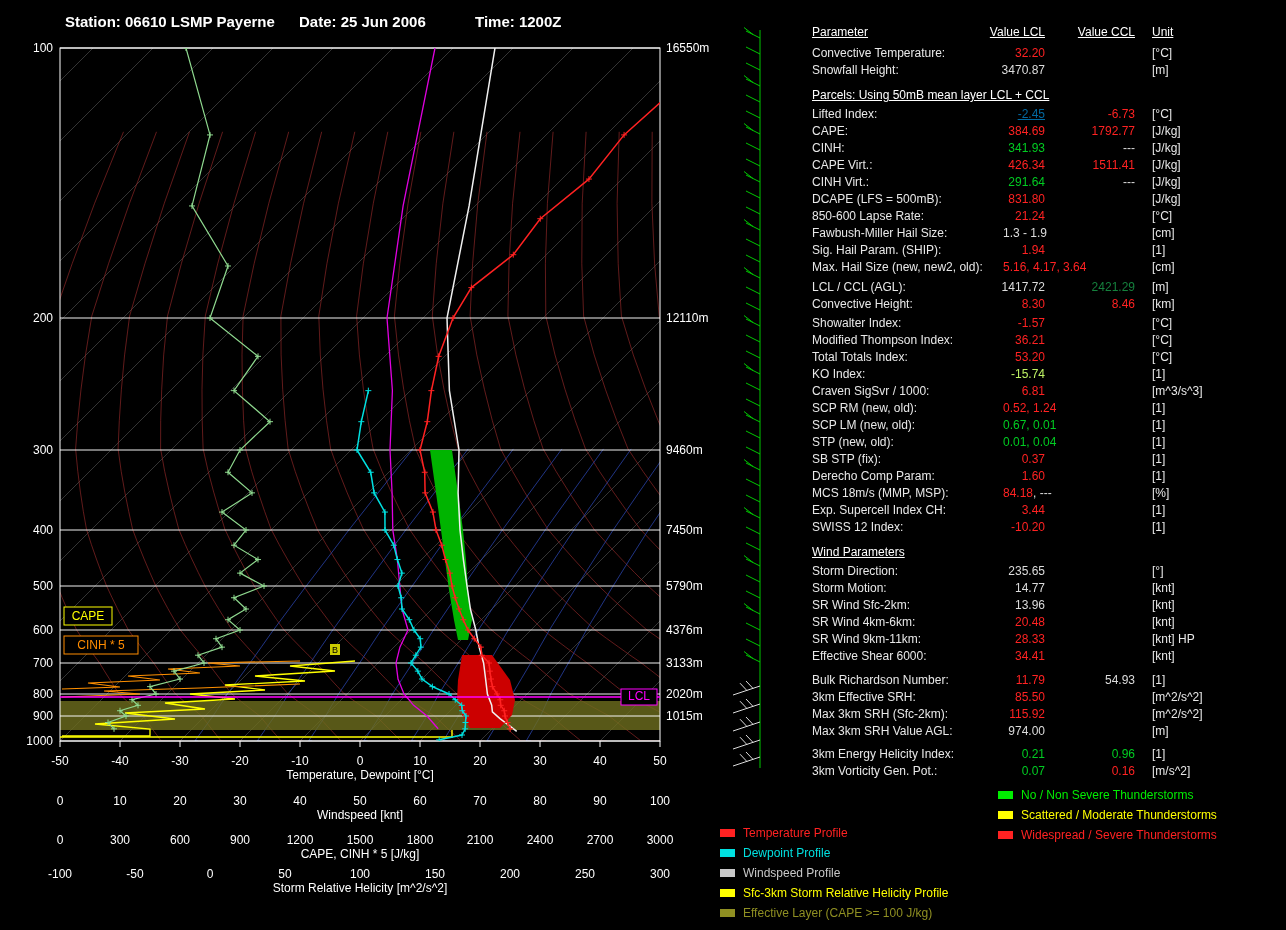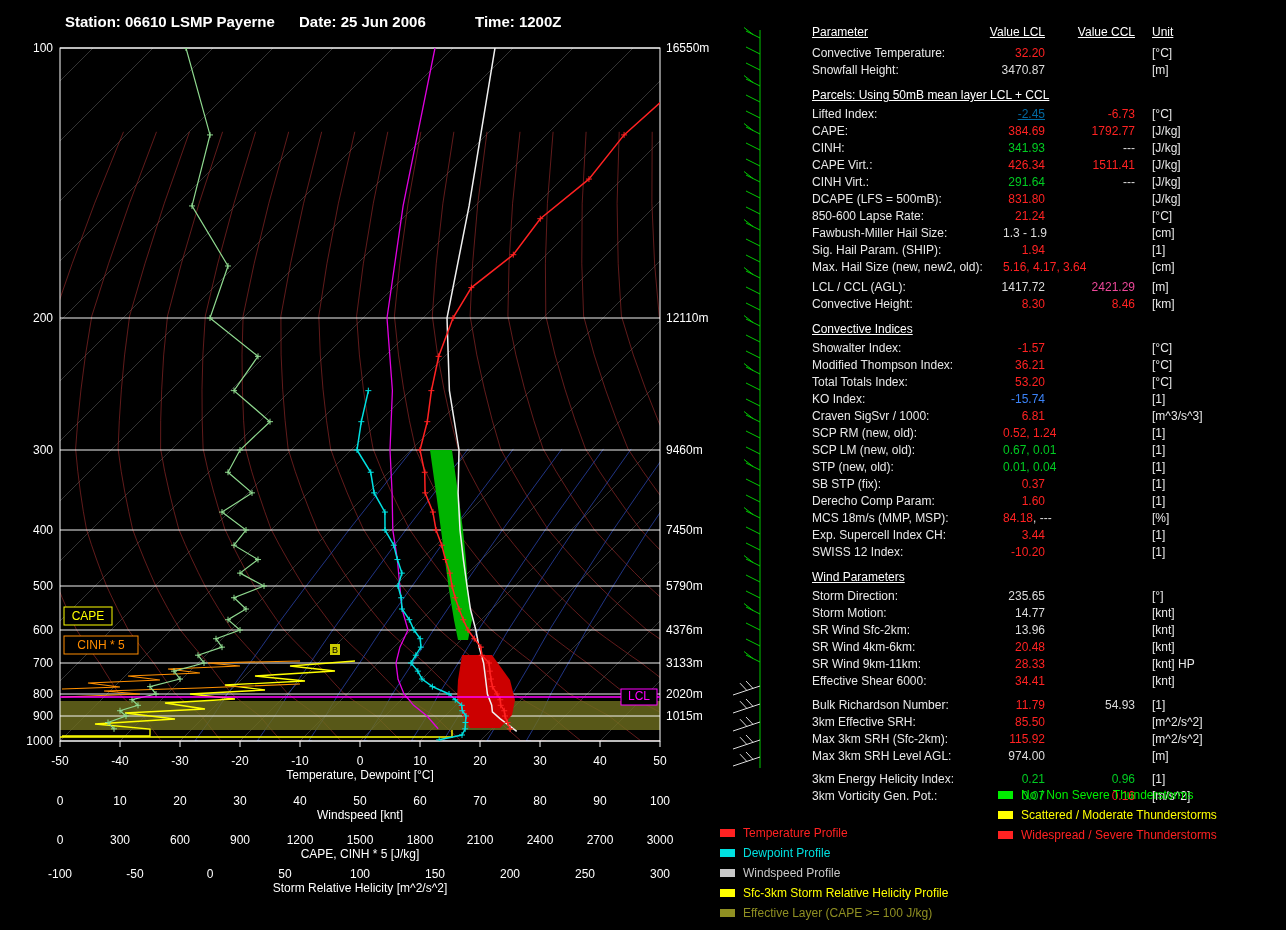--- a/index.html
+++ b/index.html
@@ -566,30 +566,29 @@
       </div>
       <div class="t-row">
         <span class="t-param">Max. Hail Size (new, new2, old):</span>
         <span class="t-list"><span style="color: rgb(255, 34, 34);">5.16</span><span style="color: rgb(255, 34, 34);">, 4.17</span><span style="color: rgb(255, 34, 34);">, 3.64</span></span>
         <span class="t-unit">[cm]</span>
       </div>
       <div class="t-gap" style="height: 3px;"></div>
       <div class="t-row">
         <span class="t-param">LCL / CCL (AGL):</span>
         <span class="t-lcl"><span style="color: rgb(220, 220, 220);">1417.72</span></span>
-        <span class="t-ccl"><span style="color: #ec4899; margin-left: 22px;">2421.29</span></span>
+        <span class="t-ccl"><span style="color: #15803d; margin-left: 22px;">2421.29</span></span>
         <span class="t-unit">[m]</span>
       </div>
       <div class="t-row">
         <span class="t-param">Convective Height:</span>
         <span class="t-lcl"><span style="color: rgb(255, 34, 34);">8.30</span></span>
         <span class="t-ccl"><span style="color: rgb(255, 34, 34);">8.46</span></span>
         <span class="t-unit">[km]</span>
       </div>
-      <div class="t-sect"><span>Convective Indices</span></div>
       <div class="t-gap" style="height: 2px;"></div>
       <div class="t-row">
         <span class="t-param">Showalter Index:</span>
         <span class="t-lcl"><span style="color: rgb(255, 34, 34);">-1.57</span></span>
         <span class="t-ccl"></span>
         <span class="t-unit">[°C]</span>
       </div>
       <div class="t-row">
         <span class="t-param">Modified Thompson Index:</span>
         <span class="t-lcl"><span style="color: rgb(255, 34, 34);">36.21</span></span>
@@ -597,21 +596,21 @@
         <span class="t-unit">[°C]</span>
       </div>
       <div class="t-row">
         <span class="t-param">Total Totals Index:</span>
         <span class="t-lcl"><span style="color: rgb(255, 34, 34);">53.20</span></span>
         <span class="t-ccl"></span>
         <span class="t-unit">[°C]</span>
       </div>
       <div class="t-row">
         <span class="t-param">KO Index:</span>
-        <span class="t-lcl"><span style="color: #3b82f6;">-15.74</span></span>
+        <span class="t-lcl"><span style="color: #bef264;">-15.74</span></span>
         <span class="t-ccl"></span>
         <span class="t-unit">[1]</span>
       </div>
       <div class="t-row">
         <span class="t-param">Craven SigSvr / 1000:</span>
         <span class="t-lcl"><span style="color: rgb(255, 34, 34);">6.81</span></span>
         <span class="t-ccl"></span>
         <span class="t-unit">[m^3/s^3]</span>
       </div>
       <div class="t-row">
@@ -709,21 +708,21 @@
         <span class="t-ccl"></span>
         <span class="t-unit">[m^2/s^2]</span>
       </div>
       <div class="t-row">
         <span class="t-param">Max 3km SRH (Sfc-2km):</span>
         <span class="t-lcl"><span style="color: rgb(255, 34, 34);">115.92</span></span>
         <span class="t-ccl"></span>
         <span class="t-unit">[m^2/s^2]</span>
       </div>
       <div class="t-row">
-        <span class="t-param">Max 3km SRH Level AGL:</span>
+        <span class="t-param">Max 3km SRH Value AGL:</span>
         <span class="t-lcl"><span style="color: rgb(220, 220, 220);">974.00</span></span>
         <span class="t-ccl"></span>
         <span class="t-unit">[m]</span>
       </div>
       <div class="t-gap" style="height: 6px;"></div>
       <div class="t-row">
         <span class="t-param">3km Energy Helicity Index:</span>
         <span class="t-lcl"><span style="color: rgb(0, 204, 34);">0.21</span></span>
         <span class="t-ccl"><span style="color: rgb(0, 204, 34); margin-top: 48px;">0.96</span></span>
         <span class="t-unit">[1]</span>

